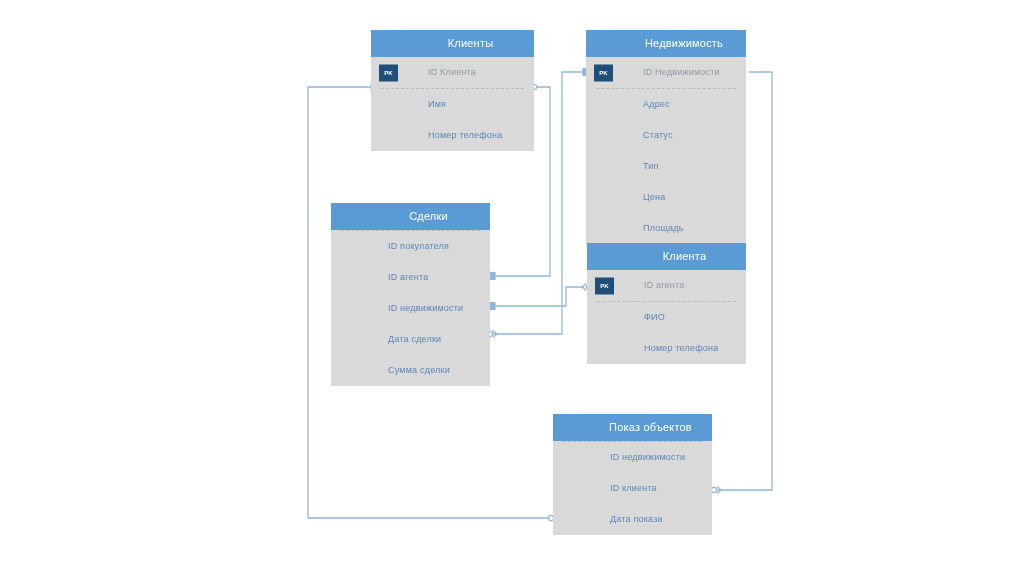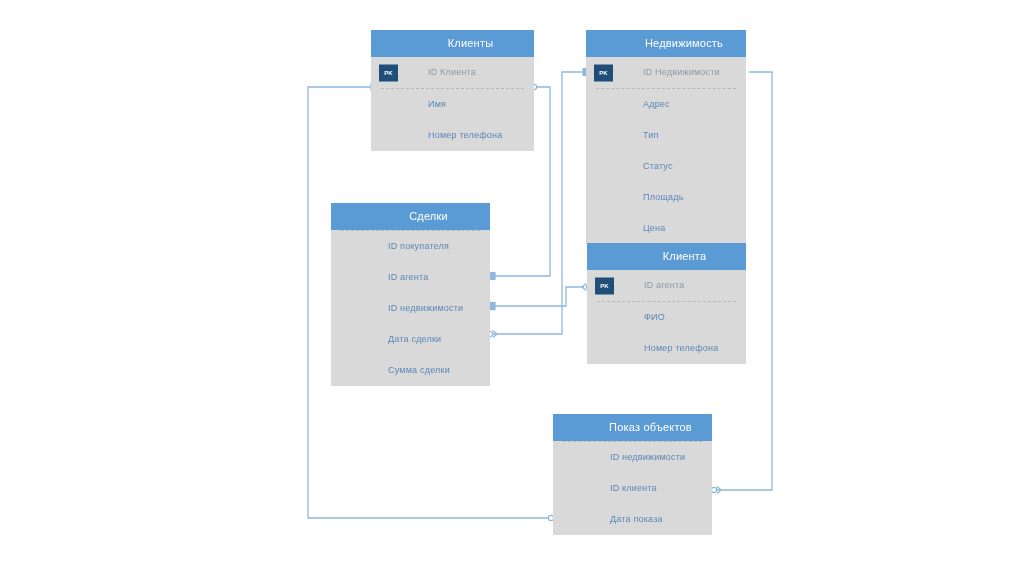--- a/index.html
+++ b/index.html
@@ -153,30 +153,30 @@
     <div class="entity-body">
       <div class="field pk-field">
         <span class="pk-badge">PK</span>
         <span>ID Недвижимости</span>
       </div>
       <div class="divider"></div>
       <div class="field">
         <span>Адрес</span>
       </div>
       <div class="field">
+        <span>Статус</span>
+      </div>
+      <div class="field">
         <span>Тип</span>
       </div>
       <div class="field">
-        <span>Статус</span>
+        <span>Цена</span>
       </div>
       <div class="field">
         <span>Площадь</span>
-      </div>
-      <div class="field">
-        <span>Цена</span>
       </div>
     </div>
   </div>
 
   <div class="entity" style="left:331px; top:203px; width:159px;">
     <div class="entity-header">Сделки</div>
     <div class="entity-body">
       <div class="divider"></div>
       <div class="field">
         <span>ID покупателя</span>

